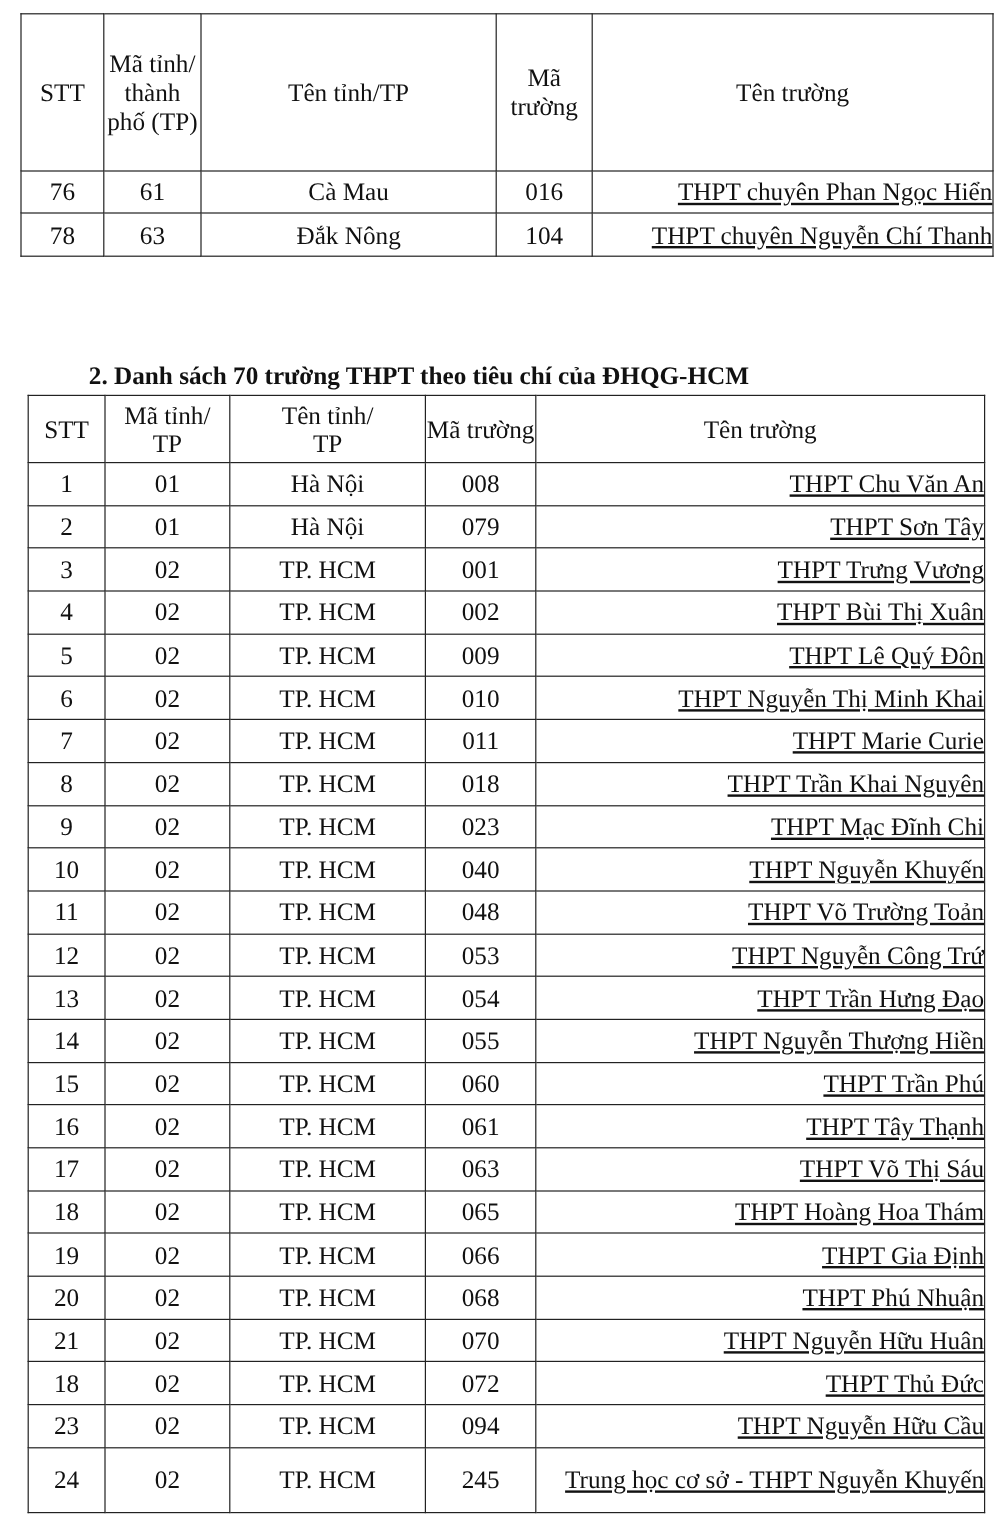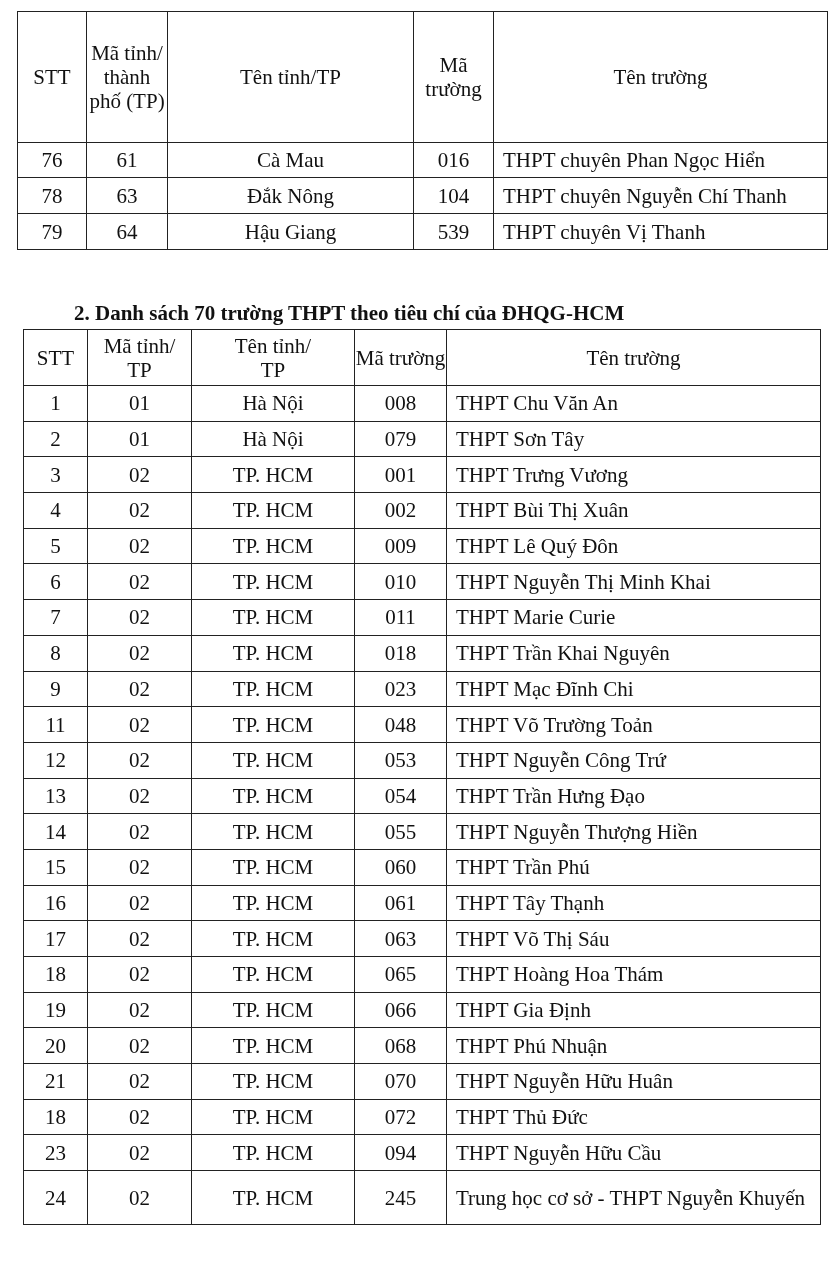--- a/index.html
+++ b/index.html
@@ -11,21 +11,21 @@
   table { border-collapse: collapse; position: absolute; table-layout: fixed; }
   td, th {
     border: 1.5px solid #222222;
     padding: 0;
     font-weight: normal;
     font-size: 21px;
     line-height: 24px;
     text-align: center;
     vertical-align: middle;
   }
-  td.name { text-align: left; padding-left: 9px; }
+  td.name { text-align: right; padding-left: 9px; text-decoration: underline; }
   
   #t1 { left: 17px; top: 11px; width: 810px; }
   #t1 th { height: 130px; }
   #t1 td { height: 34px; margin-top: 16px; }
   #t1 tr.tall td { height: 35px; }
   
   .section-heading {
     position: absolute; left: 74px; top: 298px;
     font-weight: bold; font-size: 21px; line-height: 30px;
     white-space: nowrap;
@@ -66,27 +66,20 @@
       <td>016</td>
       <td class="name">THPT chuyên Phan Ngọc Hiển</td>
     </tr>
     <tr class="tall">
       <td>78</td>
       <td>63</td>
       <td>Đắk Nông</td>
       <td>104</td>
       <td class="name">THPT chuyên Nguyễn Chí Thanh</td>
     </tr>
-    <tr class="tall">
-      <td>79</td>
-      <td>64</td>
-      <td>Hậu Giang</td>
-      <td>539</td>
-      <td class="name">THPT chuyên Vị Thanh</td>
-    </tr>
   </tbody>
 </table>
 
 <div class="section-heading">2.  Danh sách 70 trường THPT theo tiêu chí của ĐHQG-HCM</div>
 
 <table id="t2">
   <colgroup>
     <col style="width:64px">
       <col style="width:104px">
       <col style="width:163px">
@@ -160,20 +153,27 @@
         <td class="name">THPT Trần Khai Nguyên</td>
       </tr>
       <tr>
         <td>9</td>
         <td>02</td>
         <td>TP. HCM</td>
         <td>023</td>
         <td class="name">THPT Mạc Đĩnh Chi</td>
       </tr>
       <tr>
+        <td>10</td>
+        <td>02</td>
+        <td>TP. HCM</td>
+        <td>040</td>
+        <td class="name">THPT Nguyễn Khuyến</td>
+      </tr>
+      <tr>
         <td>11</td>
         <td>02</td>
         <td>TP. HCM</td>
         <td>048</td>
         <td class="name">THPT Võ Trường Toản</td>
       </tr>
       <tr>
         <td>12</td>
         <td>02</td>
         <td>TP. HCM</td>

